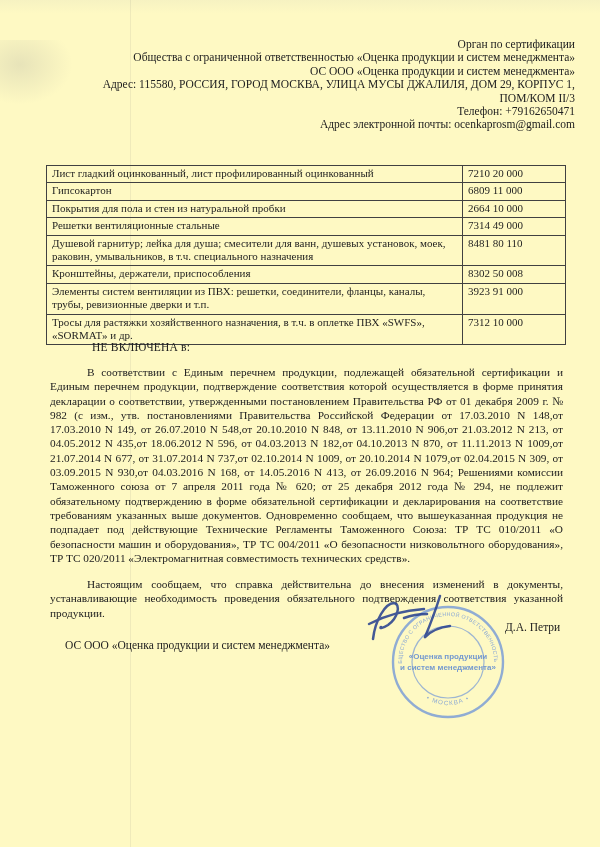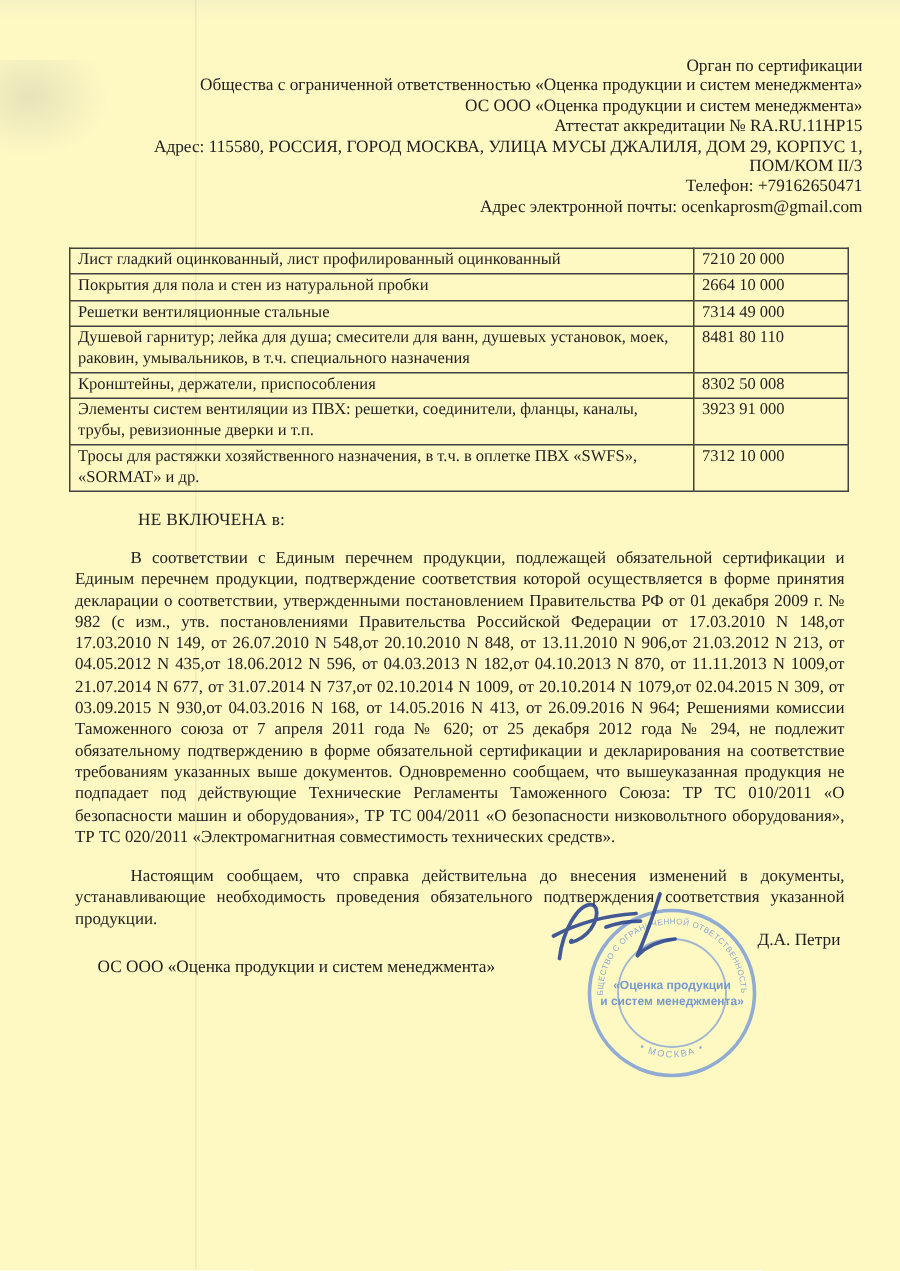--- a/index.html
+++ b/index.html
@@ -83,32 +83,35 @@
 <div class="page">
 
   <div class="smudge-tl2"></div>
   <div class="smudge-tl"></div>
   <div class="fold-line"></div>
 
   <div class="header">
     <div>Орган по сертификации</div>
     <div>Общества с ограниченной ответственностью «Оценка продукции и систем менеджмента»</div>
     <div>ОС ООО «Оценка продукции и систем менеджмента»</div>
-    <div>Аттестат аккредитации № RA.RU.11НР15</div>
     <div>Адрес: 115580, РОССИЯ, ГОРОД МОСКВА, УЛИЦА МУСЫ ДЖАЛИЛЯ, ДОМ 29, КОРПУС 1,</div>
     <div>ПОМ/КОМ II/3</div>
     <div>Телефон: +79162650471</div>
     <div>Адрес электронной почты: ocenkaprosm@gmail.com</div>
   </div>
 
   <table class="products">
     <tbody>
       <tr>
         <td class="c1">Лист гладкий оцинкованный, лист профилированный оцинкованный</td>
         <td class="c2">7210 20 000</td>
+      </tr>
+      <tr>
+        <td class="c1">Гипсокартон</td>
+        <td class="c2">6809 11 000</td>
       </tr>
       <tr>
         <td class="c1">Покрытия для пола и стен из натуральной пробки</td>
         <td class="c2">2664 10 000</td>
       </tr>
       <tr>
         <td class="c1">Решетки вентиляционные стальные</td>
         <td class="c2">7314 49 000</td>
       </tr>
       <tr>

